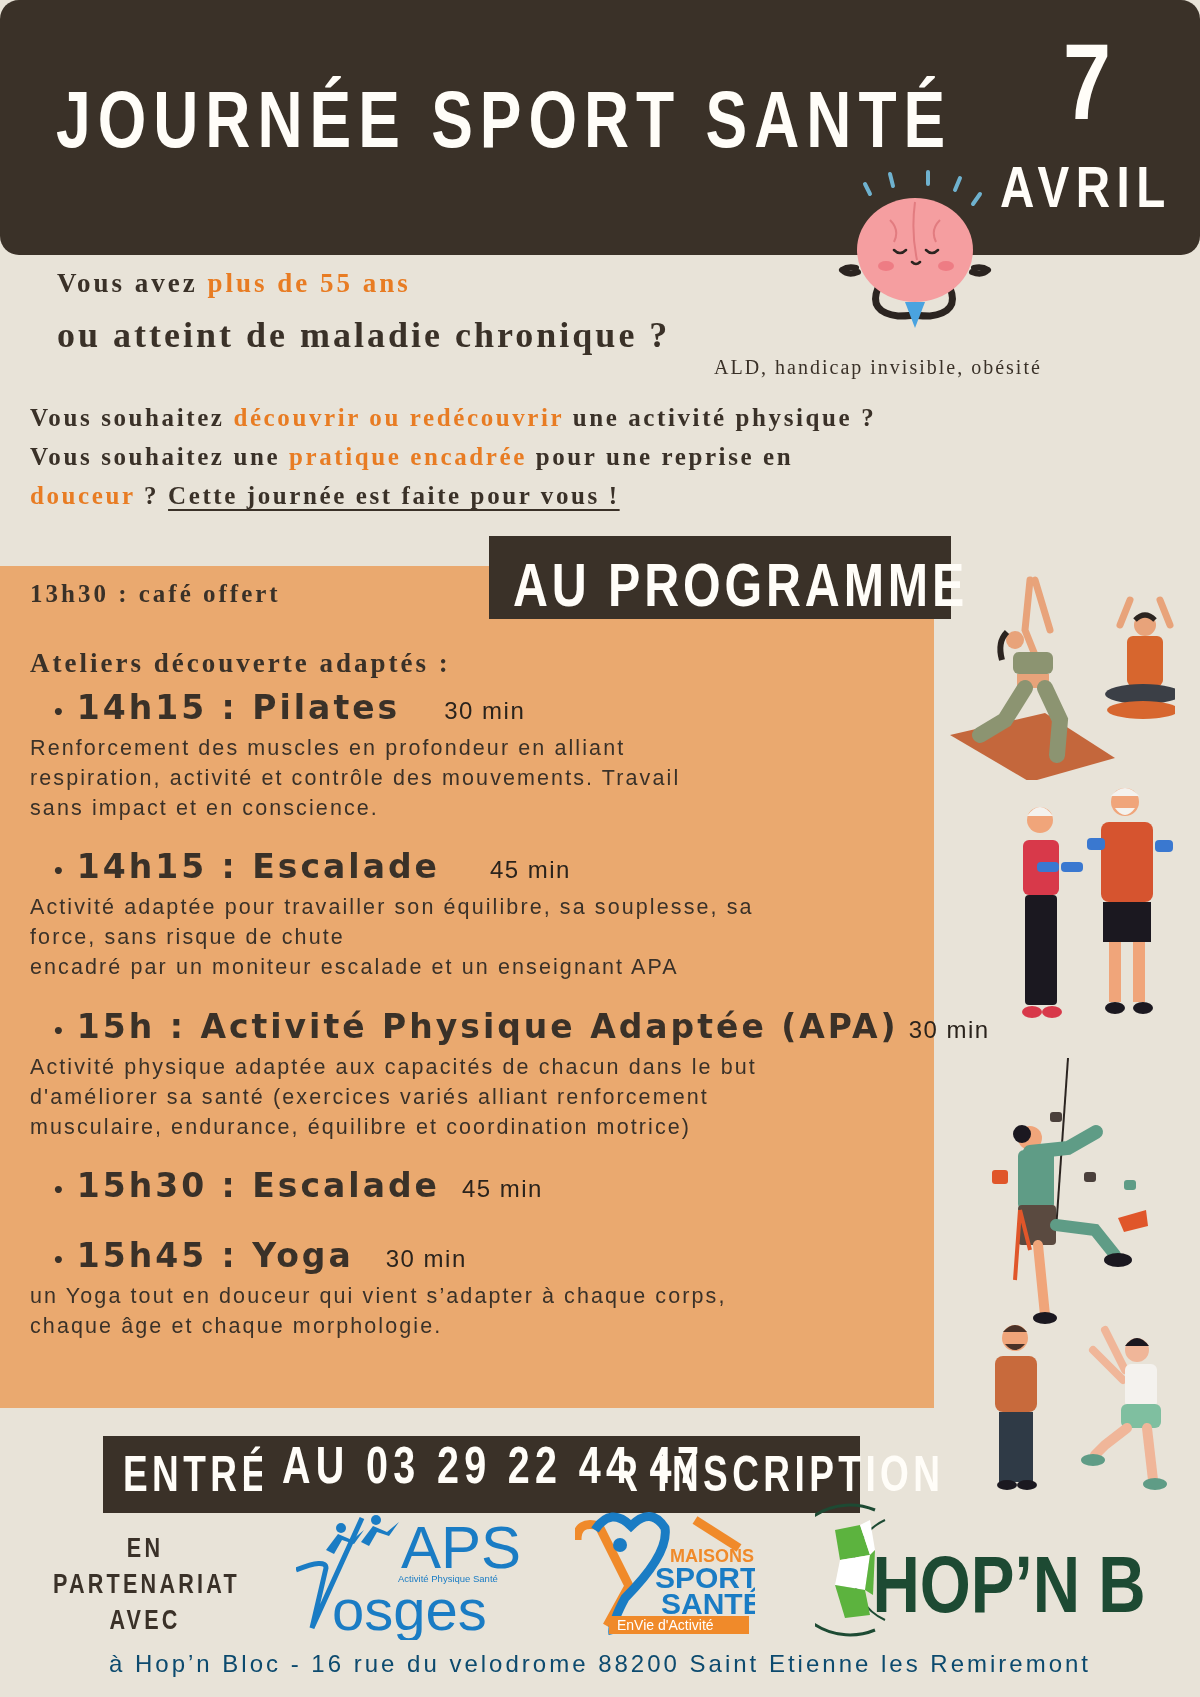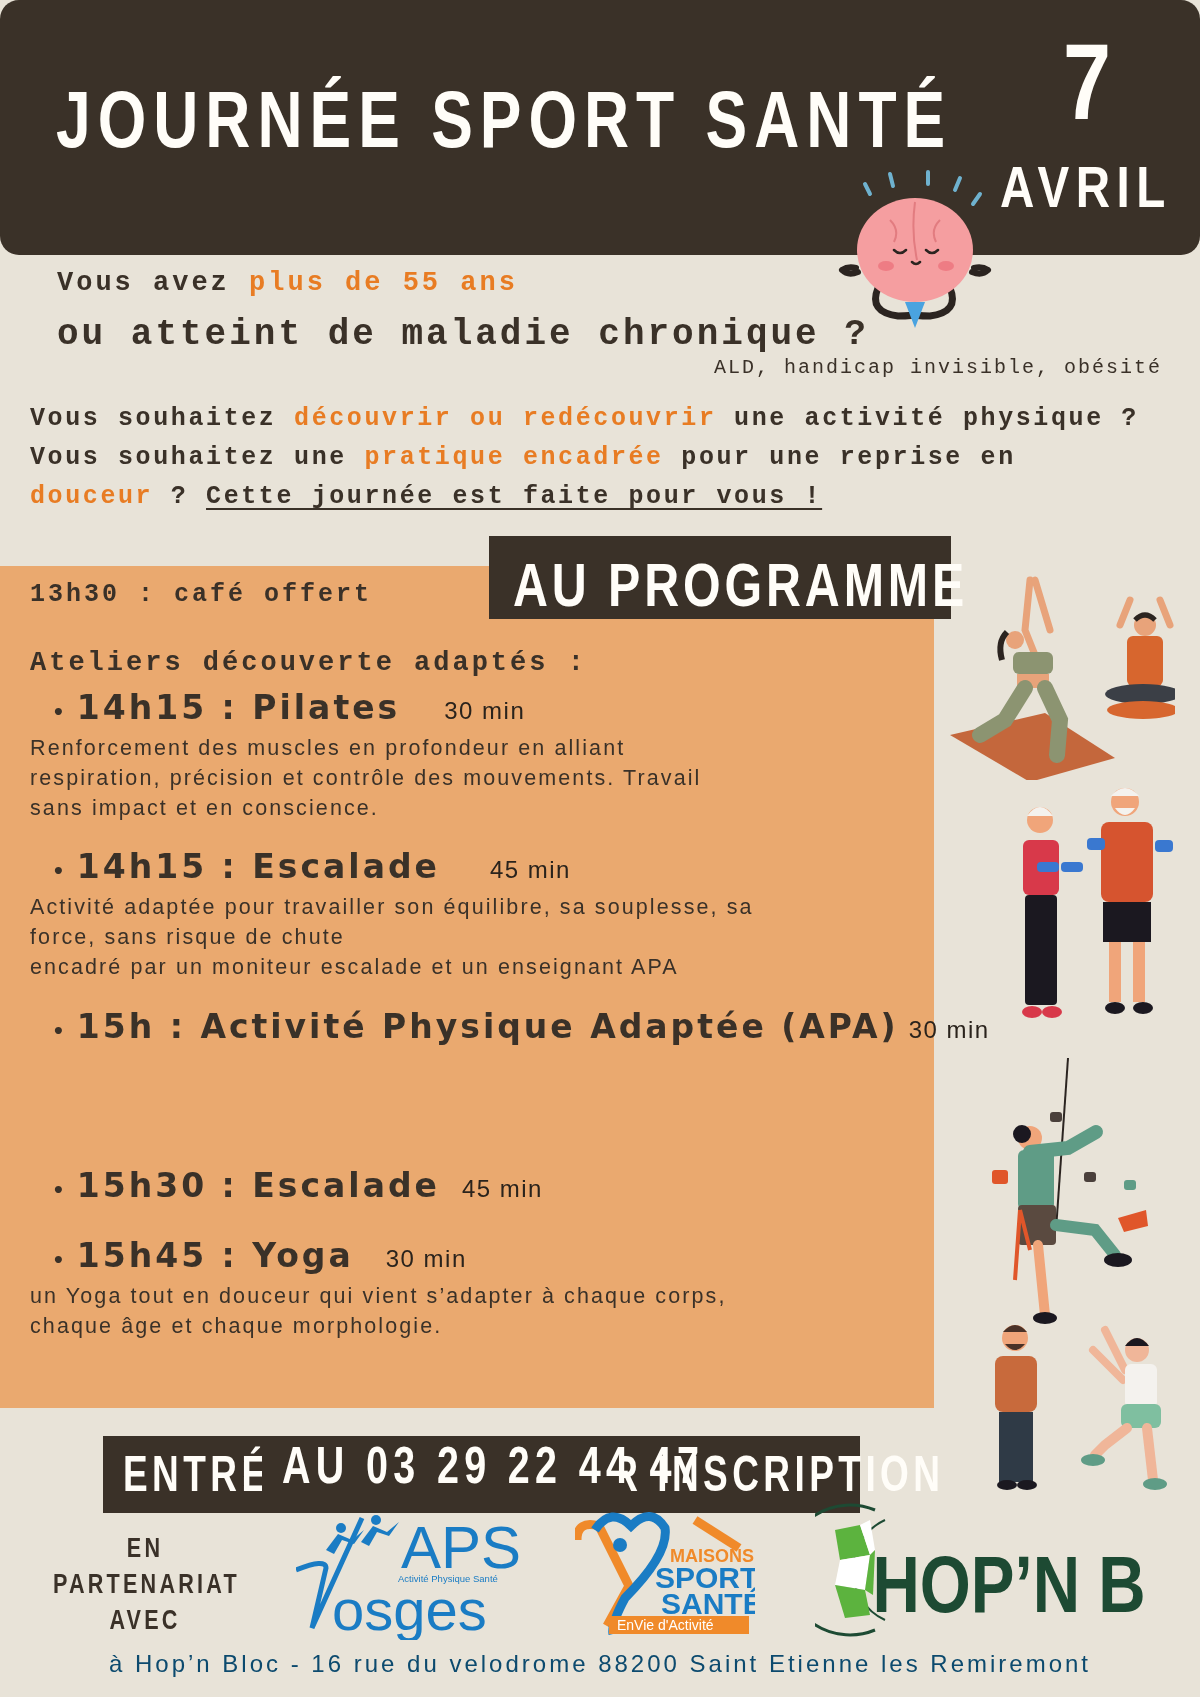--- a/index.html
+++ b/index.html
@@ -35,21 +35,21 @@
     font-family: "Liberation Sans", sans-serif; font-weight: 700;
     font-size: 58px; color: #fffdf8; letter-spacing: 8px; line-height: 1;
     transform: scaleX(0.82); transform-origin: left top;
   }
 
   
   .brain { position: absolute; left: 820px; top: 170px; width: 180px; height: 160px; }
 
   
   .hand {
-    font-family: Liberation Mono, monospace; font-weight: 700;
+    font-family: Liberation Serif, serif; font-weight: 700;
     color: #3a3128; letter-spacing: 3px; white-space: nowrap;
   }
   .hl { color: #e87c23; }
   .u { text-decoration: underline; text-underline-offset: 5px; text-decoration-thickness: 2px; }
   .q1 { position: absolute; left: 57px; top: 268px; font-size: 27px; }
   .q2 { position: absolute; left: 57px; top: 314px; font-size: 36px; }
   .q2b { position: absolute; left: 714px; top: 356px; font-size: 20px; letter-spacing: 2px; font-weight: 400; }
   .q3 { position: absolute; left: 30px; top: 404px; font-size: 25px; letter-spacing: 2.6px; }
   .q4 { position: absolute; left: 30px; top: 443px; font-size: 25px; letter-spacing: 2.6px; }
   .q5 { position: absolute; left: 30px; top: 482px; font-size: 25px; letter-spacing: 2.6px; }
@@ -178,41 +178,44 @@
 <div class="hand cafe">13h30 : café offert</div>
 <div class="hand ateliers">Ateliers découverte adaptés :</div>
 
 <div class="item" style="top:688px">
   <div class="item-head">
     <span class="bullet">•</span>
     <span class="item-title">14h15 : Pilates</span>
     <span class="dur" style="margin-left:44px">30 min</span>
   </div>
   <div class="desc">Renforcement des muscles en profondeur en alliant
-respiration, précision et contrôle des mouvements. Travail
+respiration, activité et contrôle des mouvements. Travail
 sans impact et en conscience.</div>
 </div>
 
 <div class="item" style="top:847px">
   <div class="item-head">
     <span class="bullet">•</span>
     <span class="item-title">14h15 : Escalade</span>
     <span class="dur" style="margin-left:50px">45 min</span>
   </div>
   <div class="desc">Activité adaptée pour travailler son équilibre, sa souplesse, sa
 force, sans risque de chute
 encadré par un moniteur escalade et un enseignant APA</div>
 </div>
 
 <div class="item" style="top:1007px">
   <div class="item-head">
     <span class="bullet">•</span>
     <span class="item-title">15h : Activité Physique Adaptée (APA)</span>
     <span class="dur" style="margin-left:10px">30 min</span>
   </div>
+  <div class="desc">Activité physique adaptée aux capacités de chacun dans le but
+d'améliorer sa santé (exercices variés alliant renforcement
+musculaire, endurance, équilibre et coordination motrice)</div>
 </div>
 
 <div class="item" style="top:1166px">
   <div class="item-head">
     <span class="bullet">•</span>
     <span class="item-title">15h30 : Escalade</span>
     <span class="dur">45 min</span>
   </div>
 </div>
 

